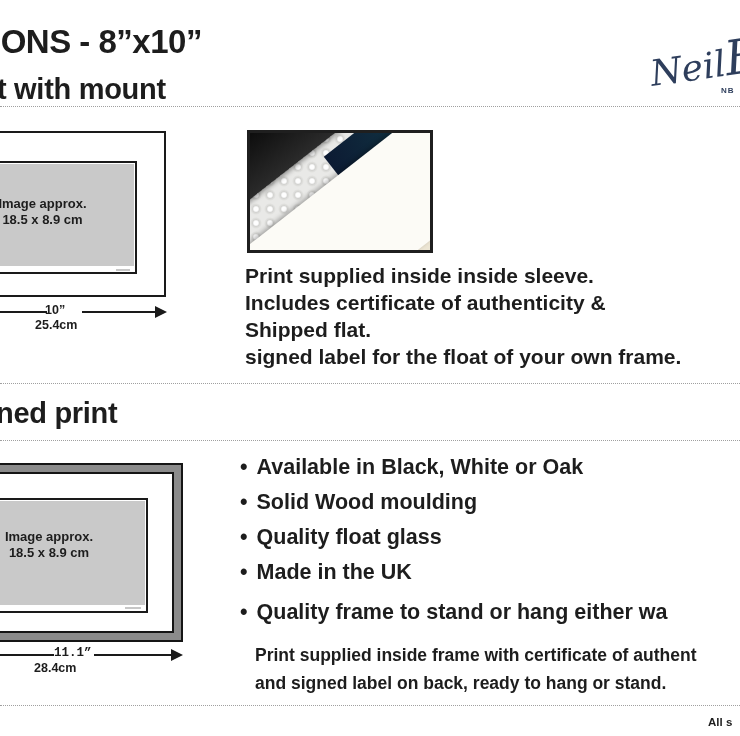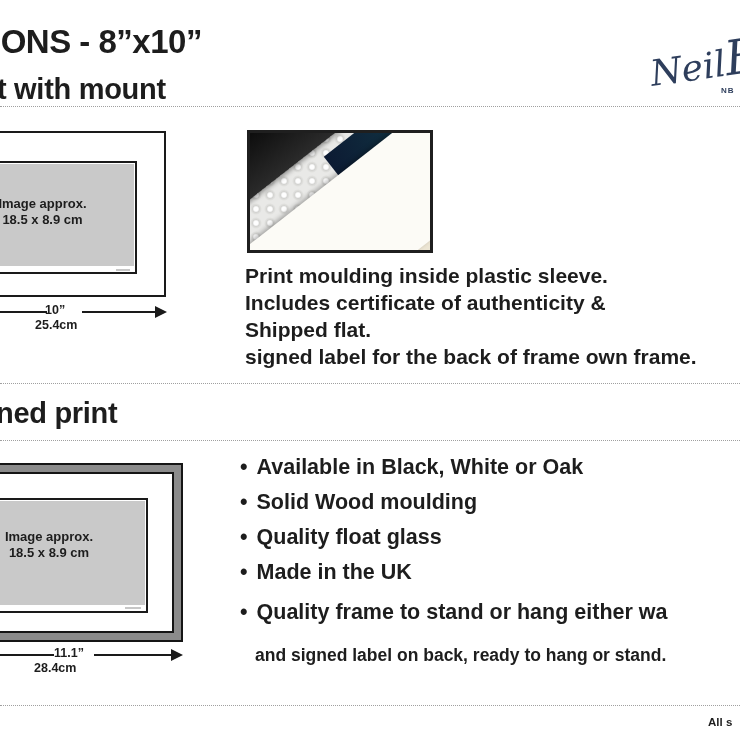--- a/index.html
+++ b/index.html
@@ -71,45 +71,45 @@
                 background:linear-gradient(105deg,#0c1a33 0%,#123744 45%,#0d2a20 100%);"></div>
     <div class="board" style="left:-75px; top:-28px; width:200px; height:66px; transform:rotate(-38deg);
                 background:linear-gradient(180deg,#050505,#2b2b2b); box-shadow:0 2px 5px rgba(0,0,0,0.4);"></div>
     <div class="board" style="left:20px; top:68px; width:280px; height:110px; transform:rotate(-38deg);
                 background:#ece5d3; box-shadow:0 -2px 4px rgba(0,0,0,0.25);"></div>
     <div class="board" style="left:-5px; top:24px; width:270px; height:108px; transform:rotate(-38deg);
                 background:#fcfbf6; box-shadow:0 -2px 5px rgba(0,0,0,0.3);"></div>
   </div>
 
   <div class="abs caption nowrap" style="left:245px; top:262px;">
-    <div>Print moulding inside plastic sleeve.</div>
+    <div>Print supplied inside inside sleeve.</div>
     <div>Includes certificate of authenticity &amp;</div>
     <div>Shipped flat.</div>
-    <div>signed label for the back of frame own frame.</div>
+    <div>signed label for the float of your own frame.</div>
   </div>
 
   <div class="abs divider" style="top:383px;"></div>
   <div class="abs h2 nowrap" style="left:-4px; top:397px;">ned print</div>
   <div class="abs divider" style="top:440px;"></div>
 
   <div class="abs" style="left:-90px; top:463px; width:273px; height:179px; box-sizing:border-box;
               border:2px solid #151515; background:var(--frame-gray); padding:7px;">
     <div style="width:100%; height:100%; box-sizing:border-box; border:2px solid #151515; background:#fff;"></div>
   </div>
   <div class="abs box-border" style="left:-50px; top:498px; width:198px; height:115px;">
     <div class="img-area" style="padding-bottom:16px;">
       <div class="img-label">Image approx.</div>
       <div class="img-label">18.5 x 8.9 cm</div>
     </div>
 
     <div class="mark" style="right:5px; bottom:2px; width:16px;"></div>
   </div>
 
   <div class="abs dim-line" style="left:-90px; top:654px; width:144px;"></div>
-  <div class="abs dim-label" style="left:54px; top:646px; width:40px;">11.1”</div>
+  <div class="abs dim-label" style="left:54px; top:646px; width:40px;font-family:Liberation Mono, monospace;">11.1”</div>
   <div class="abs dim-line" style="left:94px; top:654px; width:78px;"></div>
   <div class="abs arrowhead" style="left:171px; top:649px;"></div>
   <div class="abs dim-label" style="left:34px; top:661px; width:56px;">28.4cm</div>
 
   <div class="abs bullet-row" style="left:240px; top:455px;">
     <span class="bullet-dot">•</span>
     <span>Available in Black, White or Oak</span>
   </div>
   <div class="abs bullet-row" style="left:240px; top:490px;">
     <span class="bullet-dot">•</span>
@@ -122,19 +122,20 @@
   <div class="abs bullet-row" style="left:240px; top:560px;">
     <span class="bullet-dot">•</span>
     <span>Made in the UK</span>
   </div>
   <div class="abs bullet-row" style="left:240px; top:600px;">
     <span class="bullet-dot">•</span>
     <span>Quality frame to stand or hang either wa</span>
   </div>
 
   <div class="abs note" style="left:255px; top:641px;">
+    <div>Print supplied inside frame with certificate of authent</div>
     <div>and signed label on back, ready to hang or stand.</div>
   </div>
 
   <div class="abs divider" style="top:705px;"></div>
   <div class="abs nowrap" style="left:708px; top:716px; font-size:11.5px; font-weight:700;">All s</div>
 
 </div>
 
 </body></html>

